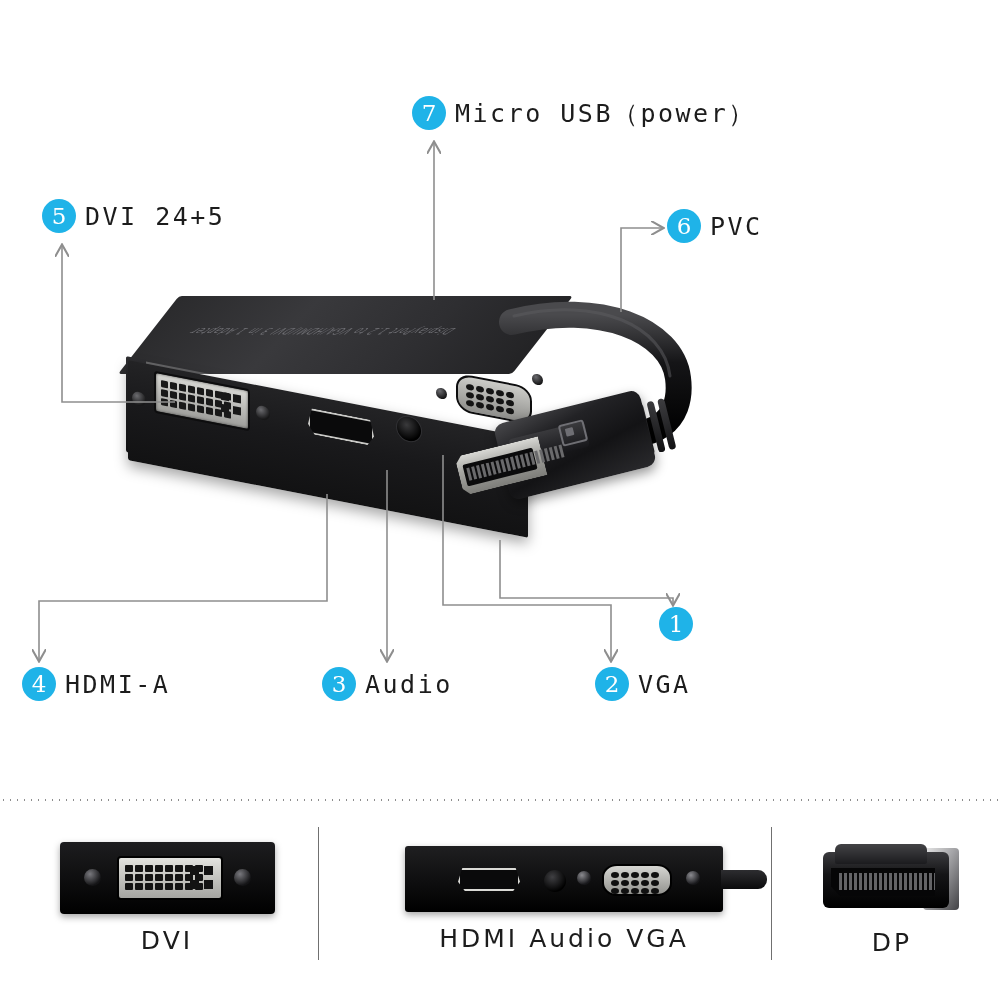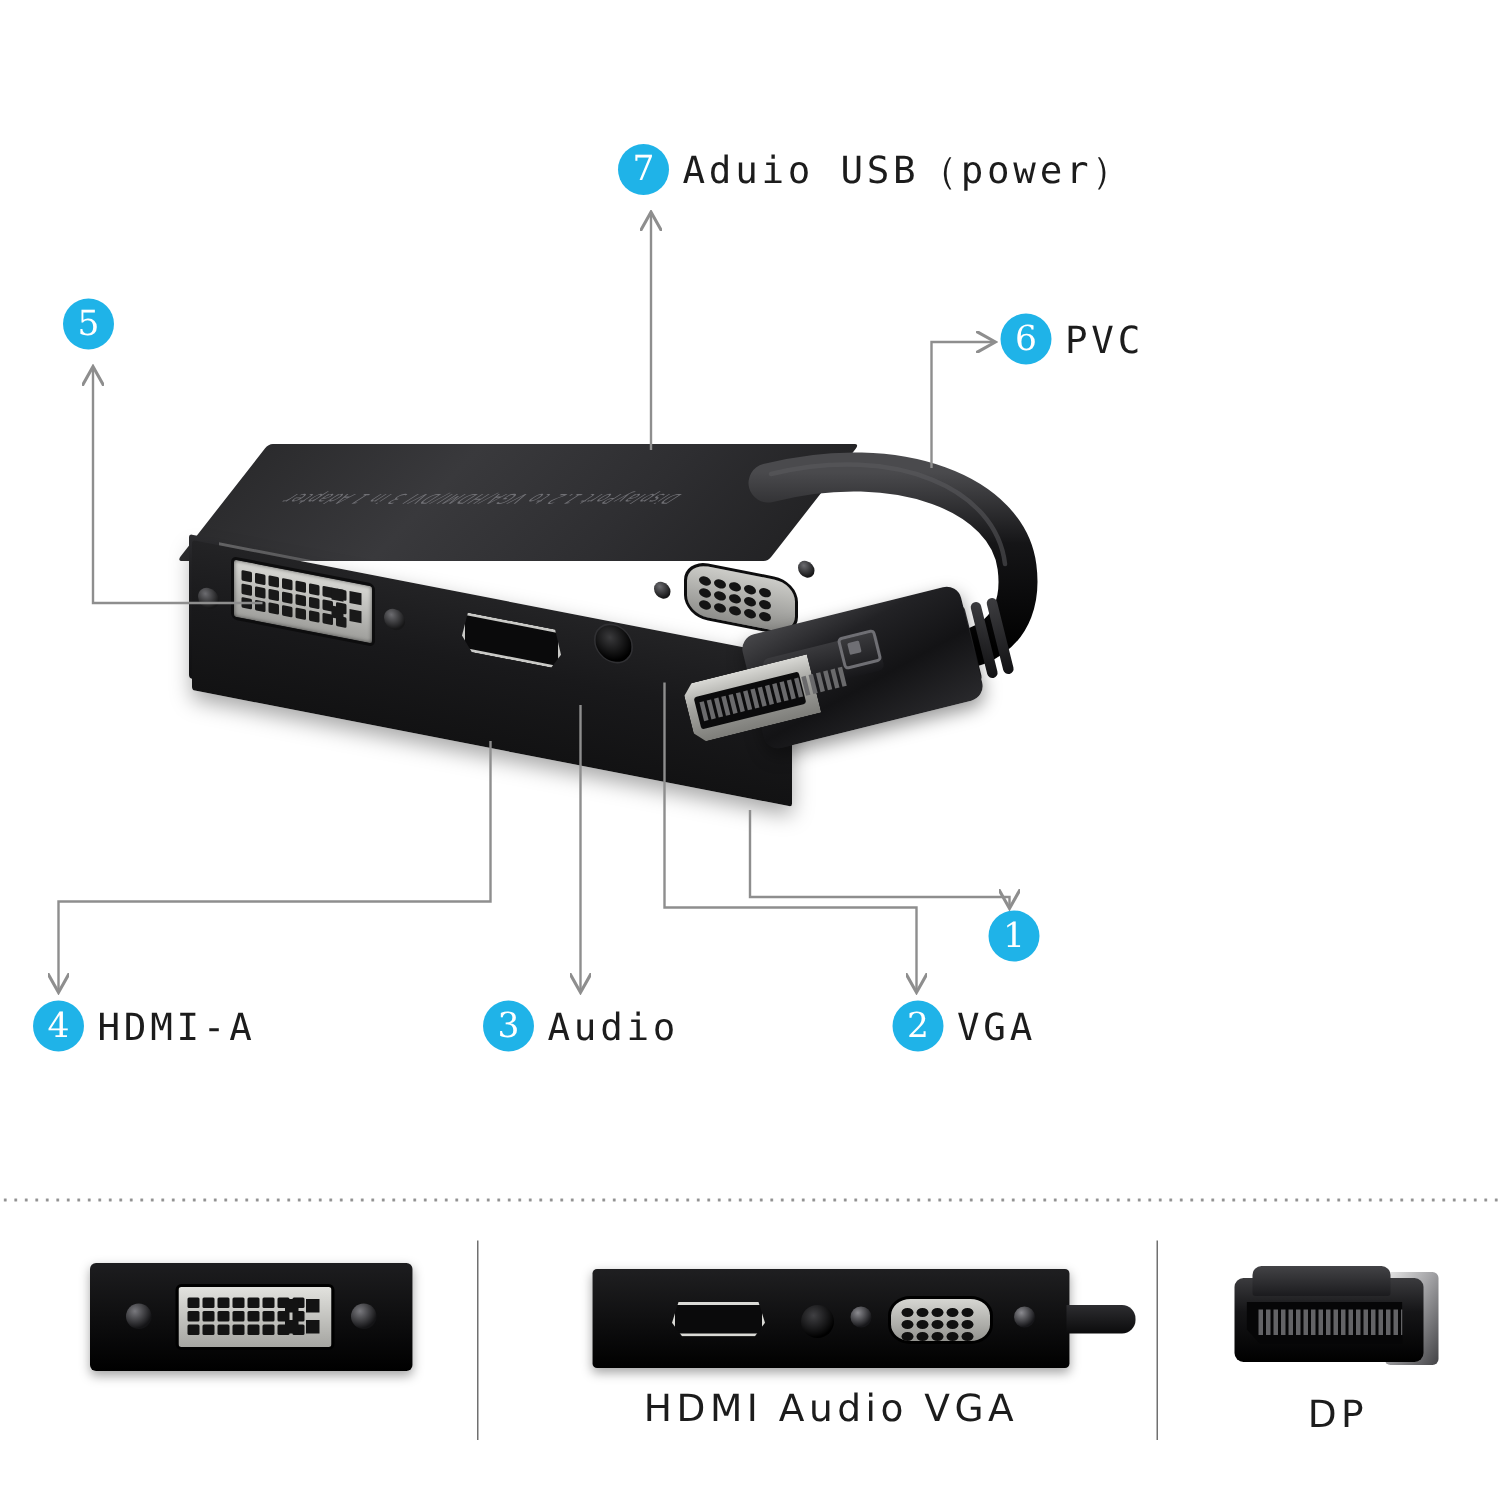--- a/index.html
+++ b/index.html
@@ -368,25 +368,26 @@
         <path d="M387,470 L387,660" marker-end="url(#arr)"></path>
 
         <path d="M443,455 L443,605 L611,605 L611,660" marker-end="url(#arr)"></path>
 
         <path d="M500,540 L500,598 L673,598 L673,604" marker-end="url(#arr)"></path>
       </g>
     </svg>
 
     <div class="callout" style="left:412px;top:96px;">
       <span class="badge">7</span>
-      <span class="callout-label">Aduio USB（power）</span>
+      <span class="callout-label">Micro USB（power）</span>
     </div>
 
     <div class="callout" style="left:42px;top:199px;">
       <span class="badge">5</span>
+      <span class="callout-label">DVI 24+5</span>
     </div>
 
     <div class="callout" style="left:667px;top:209px;">
       <span class="badge">6</span>
       <span class="callout-label">PVC</span>
     </div>
 
     <div class="callout" style="left:659px;top:607px;">
       <span class="badge">1</span>
     </div>
@@ -444,23 +445,24 @@
           </span>
           <span class="cross">
               <i></i>
               <i></i>
               <i></i>
               <i></i>
             </span>
         </span>
         <span class="sh" style="right:24px;"></span>
       </div>
-    </div>
-
-    <div class="panel" style="left:374px;top:66px;width:360px;">
+      <div class="panel-cap">DVI</div>
+    </div>
+
+    <div class="panel" style="left:384px;top:66px;width:360px;">
       <div class="conn b-bar">
         <span class="hdmi"></span>
         <span class="jack"></span>
         <span class="sh" style="left:172px;"></span>
         <span class="vga">
           <span class="vga-p">
             <i></i>
               <i></i>
               <i></i>
               <i></i>

